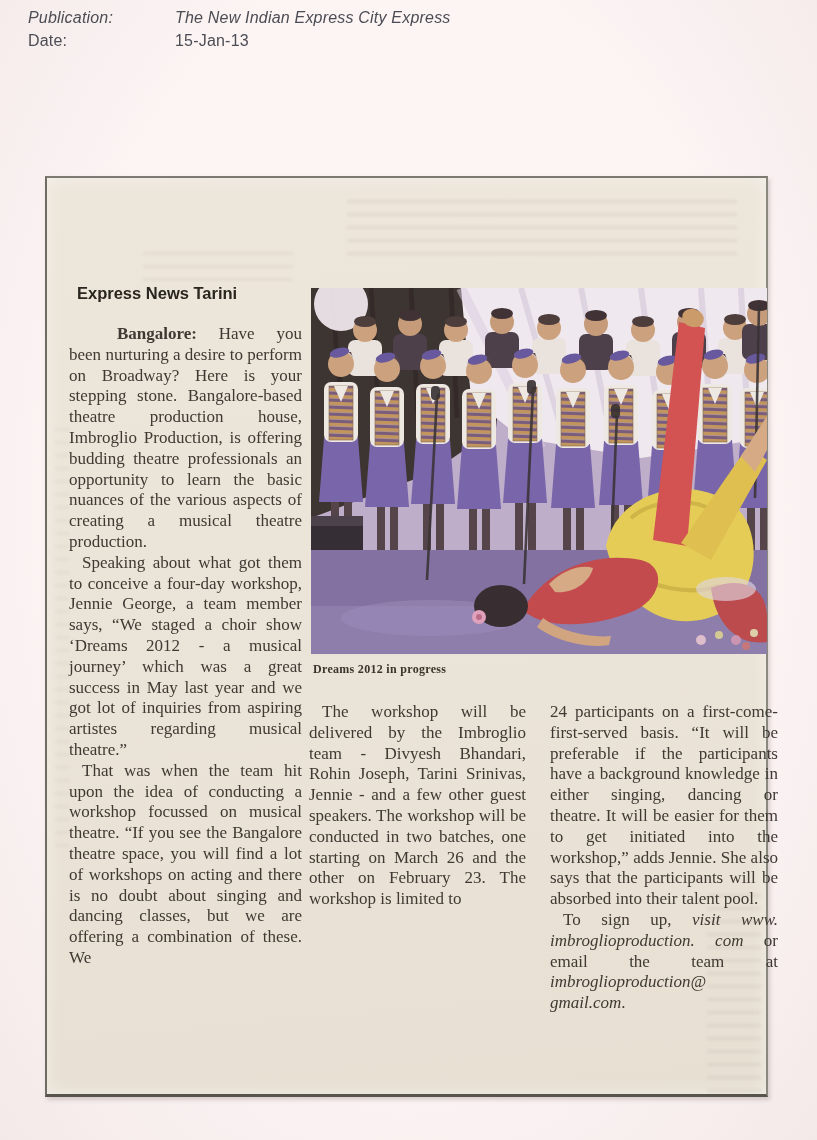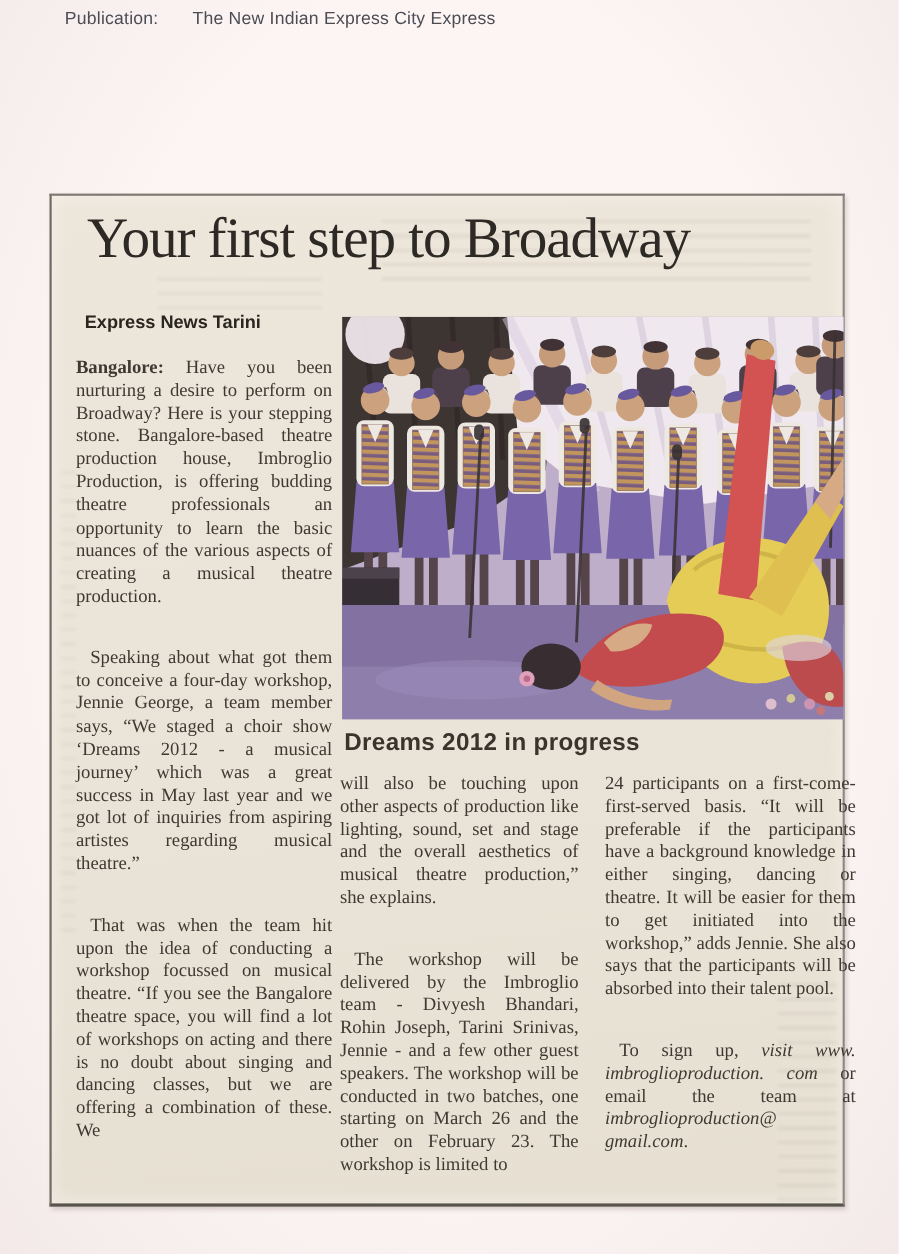--- a/index.html
+++ b/index.html
@@ -5,21 +5,21 @@
   html,body{margin:0;padding:0;}
   body{
     width:817px;height:1140px;position:relative;overflow:hidden;
     background:radial-gradient(ellipse at 50% 45%, #fcf5f4 60%, #f3e9e9 100%);
     font-family:"Liberation Sans", sans-serif;
   }
   
   .meta{position:absolute;left:28px;top:6px;}
   .meta-row{height:23px;line-height:23px;font-size:16px;color:#4c4c54;letter-spacing:.2px;}
   .meta-row .lbl{display:inline-block;width:147px;}
-  .meta-row.it{text-align:center;}
+  .meta-row.it{font-style:italic;}
   
   .clipping{
     position:absolute;left:45px;top:176px;width:723px;height:921px;box-sizing:border-box;
     background:linear-gradient(175deg,#ede6db 0%,#eae3d7 55%,#e6dfd2 100%);
     border-top:2px solid #7d7a72;border-left:2px solid #6f6c64;
     border-right:2px solid #8b887f;border-bottom:3px solid #57544c;
     box-shadow:2px 3px 4px rgba(120,100,100,.25), inset 0 0 18px rgba(255,255,255,.45);
   }
   .headline{
     position:absolute;left:32px;top:10px;width:672px;
@@ -30,59 +30,61 @@
     position:absolute;left:30px;top:106px;
     font-family:"Liberation Sans", sans-serif;font-weight:bold;font-size:16.5px;color:#29261f;
   }
   .photo{
     position:absolute;left:264px;top:110px;width:456px;height:366px;overflow:hidden;
     background:#b9a9c9;
   }
   .photo svg{display:block;}
   .caption{
     position:absolute;left:266px;top:484px;
-    font-family:Liberation Sans, sans-serif;font-weight:bold;font-size:22px;color:#39352d;
+    font-family:Liberation Serif, serif;font-weight:bold;font-size:12px;color:#39352d;
     letter-spacing:.3px;
   }
   .col{
     position:absolute;font-family:"Liberation Serif", serif;font-size:17px;line-height:20.8px;
     color:#3e3a33;text-align:justify;
   }
   .col p{margin:0;}
-  .col p.ind{text-indent:13px;margin-top:35px;}
+  .col p.ind{text-indent:13px;}
   .col1{left:22px;top:146px;width:233px;}
   .col2{left:262px;top:524px;width:217px;}
   .col3{left:503px;top:524px;width:228px;}
-  .lead{font-weight:bold;}
+  .lead{font-weight:bold;margin-left:48px;}
   .it2{font-style:italic;}
   
   .ghost{position:absolute;opacity:.35;filter:blur(1.6px);pointer-events:none;
     background:repeating-linear-gradient(180deg, rgba(120,112,100,.35) 0 3px, rgba(0,0,0,0) 3px 13px);}
   .g1{left:300px;top:22px;width:390px;height:62px;opacity:.28;}
   .g2{left:96px;top:74px;width:150px;height:34px;opacity:.22;}
   .g3{left:660px;top:716px;width:54px;height:200px;opacity:.25;}
   .g4{left:8px;top:250px;width:14px;height:420px;opacity:.18;}
 </style>
 </head>
 <body>
 
 <div class="meta">
   <div class="meta-row it">
     <span class="lbl">Publication:</span><span>The New Indian Express City Express</span>
   </div>
+  <div class="meta-row">
+    <span class="lbl">Date:</span><span>15-Jan-13</span>
+  </div>
 </div>
 
 <div class="clipping">
 
   <div class="ghost g1"></div>
   <div class="ghost g2"></div>
   <div class="ghost g3"></div>
   <div class="ghost g4"></div>
 
-  <div class="headline">Your first step to Broadway</div>
   <div class="byline">Express News Tarini</div>
 
   <div class="photo">
     <svg width="456" height="366" viewBox="0 0 456 366" xmlns="http://www.w3.org/2000/svg">
       <defs>
         <filter id="soft" x="-5%" y="-5%" width="110%" height="110%">
             <feGaussianBlur stdDeviation="0.7"></feGaussianBlur>
           </filter>
         <pattern id="stripes" width="24" height="7" patternUnits="userSpaceOnUse" patternTransform="rotate(2)">
           <rect width="24" height="3.6" fill="#bd8d4f"></rect>
@@ -202,21 +204,20 @@
 
   <div class="caption">Dreams 2012 in progress</div>
 
   <div class="col col1">
     <p><span class="lead">Bangalore:</span><span> Have you been nurturing a desire to perform on Broadway? Here is your stepping stone. Bangalore-based theatre production house, Imbroglio Production, is offering budding theatre professionals an opportunity to learn the basic nuances of the various aspects of creating a musical theatre production.</span></p>
     <p class="ind">Speaking about what got them to conceive a four-day workshop, Jennie George, a team member says, “We staged a choir show ‘Dreams 2012 - a musical journey’ which was a great success in May last year and we got lot of inquiries from aspiring artistes regarding musical theatre.”</p>
     <p class="ind">That was when the team hit upon the idea of conducting a workshop focussed on musical theatre. “If you see the Bangalore theatre space, you will find a lot of workshops on acting and there is no doubt about singing and dancing classes, but we are offering a combination of these. We</p>
   </div>
 
   <div class="col col2">
-    <p>will also be touching upon other aspects of production like lighting, sound, set and stage and the overall aesthetics of musical theatre production,” she explains.</p>
     <p class="ind">The workshop will be delivered by the Imbroglio team - Divyesh Bhandari, Rohin Joseph, Tarini Srinivas, Jennie - and a few other guest speakers. The workshop will be conducted in two batches, one starting on March 26 and the other on February 23. The workshop is limited to</p>
   </div>
 
   <div class="col col3">
     <p>24 participants on a first-come-first-served basis. “It will be preferable if the participants have a background knowledge in either singing, dancing or theatre. It will be easier for them to get initiated into the  workshop,” adds Jennie. She also says that the participants will be absorbed into their talent pool.</p>
     <p class="ind"><span>To sign up, </span><span class="it2">visit www. imbroglioproduction. com</span><span> or email the team at </span><span class="it2">imbroglioproduction@ gmail.com</span><span>.</span></p>
   </div>
 
 </div>
 

